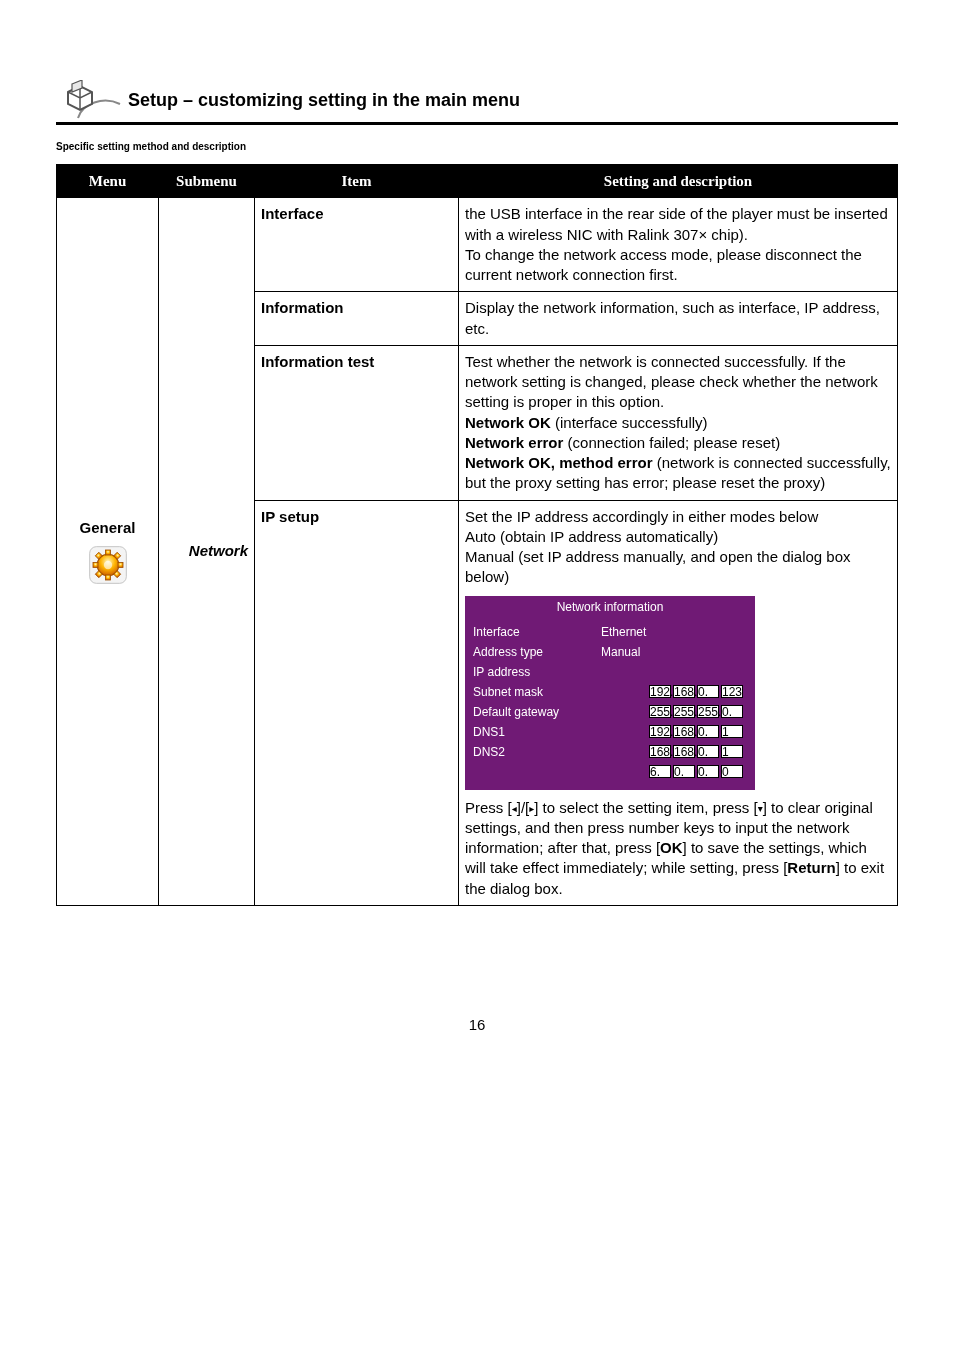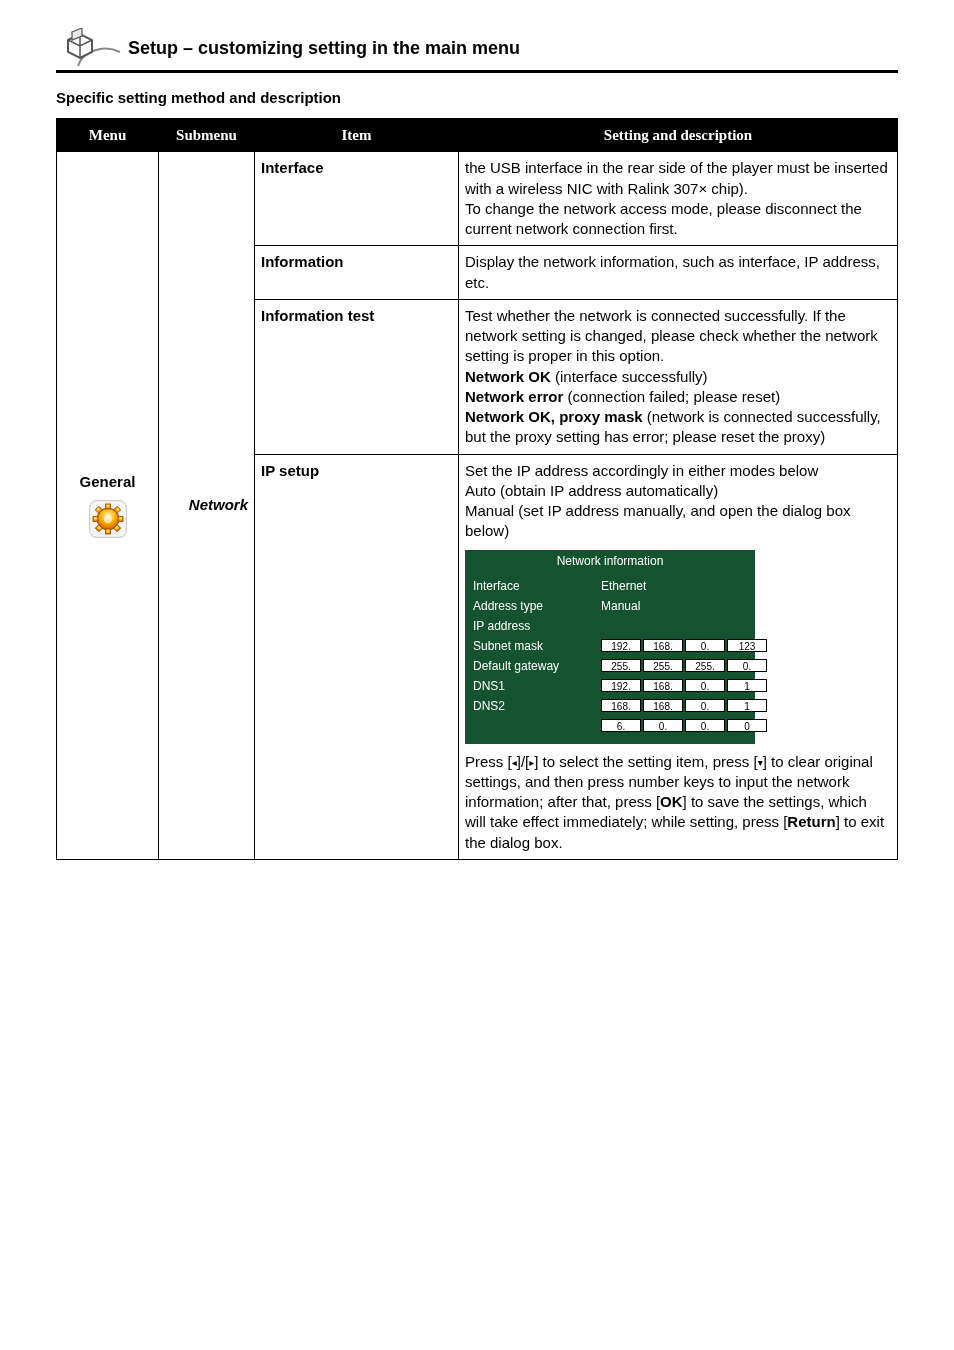--- a/index.html
+++ b/index.html
@@ -6,21 +6,21 @@
   body {
     margin: 0;
     padding: 0;
     font-family: Arial, Helvetica, sans-serif;
     font-size: 15px;
     color: #000;
     background: #fff;
     width: 954px;
   }
   .page {
-    padding: 28px 56px 24px 56px;
+    padding: 80px 56px 24px 56px;
   }
   .header-row {
     display: flex;
     align-items: center;
     gap: 0;
     margin-bottom: 2px;
   }
   .header-icon-wrap {
     display: inline-flex;
     align-items: center;
@@ -33,21 +33,21 @@
     margin-left: 4px;
   }
   .header-underline {
     height: 3px;
     background: #000;
     margin-top: 0;
     margin-bottom: 16px;
   }
   .subheading {
     font-weight: bold;
-    font-size: 15px;
+    font-size: 10px;
     margin: 8px 0 12px 0;
   }
   table.main {
     border-collapse: collapse;
     width: 100%;
     table-layout: fixed;
   }
   table.main th, table.main td {
     border: 1.5px solid #000;
     padding: 6px 6px;
@@ -80,21 +80,21 @@
   .sub-cell {
     text-align: right;
     vertical-align: middle !important;
     font-weight: bold;
     font-size: 16px;
     font-style: italic;
   }
   .item-cell { font-weight: bold; }
   .desc-cell { font-weight: normal; }
   .nib { 
-    background: #14532d;
+    background: #701a75;
     color: #fff;
     width: 290px;
     font-size: 12px;
     margin: 8px 0;
   }
   .nib-title {
     text-align: center;
     padding: 3px 0;
     font-size: 12px;
   }
@@ -109,25 +109,24 @@
   .nib-label { flex: 0 0 128px; }
   .nib-val { flex: 1; }
   .octets {
     display: inline-flex;
     gap: 0;
     margin-left: auto;
   }
   .oct {
     background: #fff;
     color: #000;
-    font-size: 10px;
-    width: 40px;
+    font-size: 12px;
+    width: 22px;
     height: 13px;
     line-height: 13px;
-    text-align: center;
     border: 1px solid #000;
     margin-right: 2px;
   }
   .oct:last-child { margin-right: 4px; }
   .pagenum {
     text-align: center;
     font-size: 15px;
     margin-top: 110px;
   }
   .arrow {
@@ -215,21 +214,21 @@
       <tr>
         <td class="item-cell">Information</td>
         <td class="desc-cell">Display the network information, such as interface, IP address, etc.</td>
       </tr>
       <tr>
         <td class="item-cell">Information test</td>
         <td class="desc-cell">
           <span>Test whether the network is connected successfully. If the network setting is changed, please check whether the network setting is proper in this option.</span><br>
           <b>Network OK</b><span> (interface successfully)</span><br>
           <b>Network error</b><span> (connection failed; please reset)</span><br>
-          <b>Network OK, proxy mask</b><span> (network is connected successfully, but the proxy setting has error; please reset the proxy)</span>
+          <b>Network OK, method error</b><span> (network is connected successfully, but the proxy setting has error; please reset the proxy)</span>
         </td>
       </tr>
       <tr>
         <td class="item-cell">IP setup</td>
         <td class="desc-cell">
           <span>Set the IP address accordingly in either modes below</span><br>
           <span>Auto (obtain IP address automatically)</span><br>
           <span>Manual (set IP address manually, and open the dialog box below)</span>
 
           <div class="nib">
@@ -295,13 +294,14 @@
           </div>
 
           <span>
             <span>Press [</span><span class="arrow">◂</span><span>]/[</span><span class="arrow">▸</span><span>] to select the setting item, press [</span><span class="arrow">▾</span><span>] to clear original settings, and then press number keys to input the network information; after that, press [</span><b>OK</b><span>] to save the settings, which will take effect immediately; while setting, press [</span><b>Return</b><span>] to exit the dialog box.</span>
           </span>
         </td>
       </tr>
     </tbody>
   </table>
 
+  <div class="pagenum">16</div>
 </div>
 
 </body></html>

